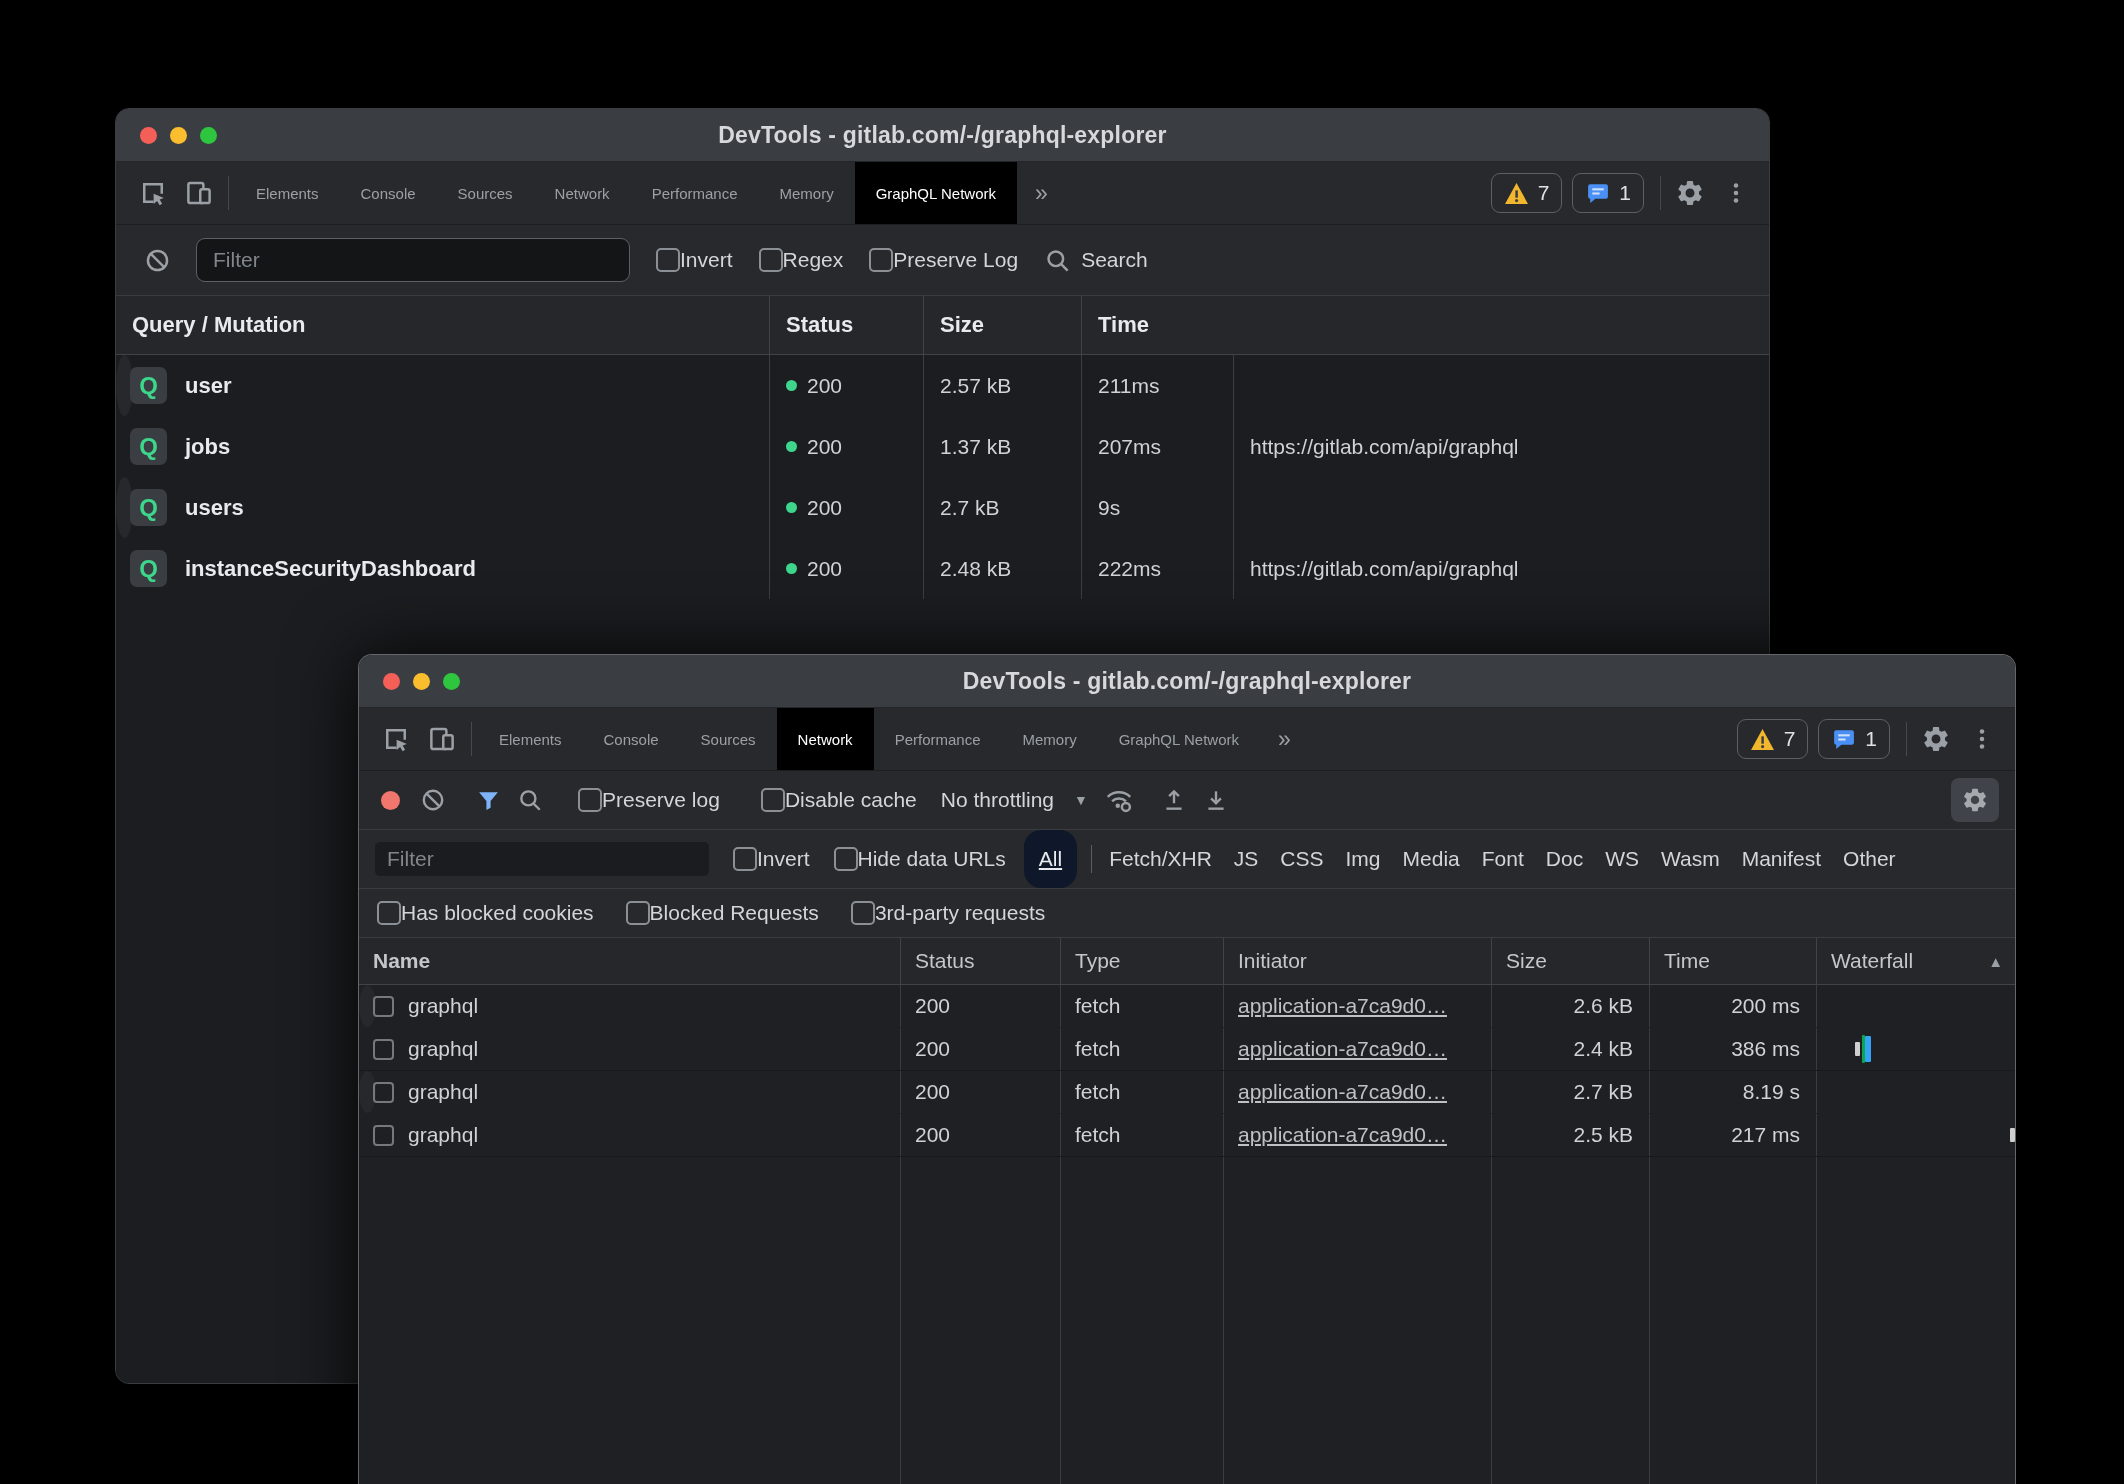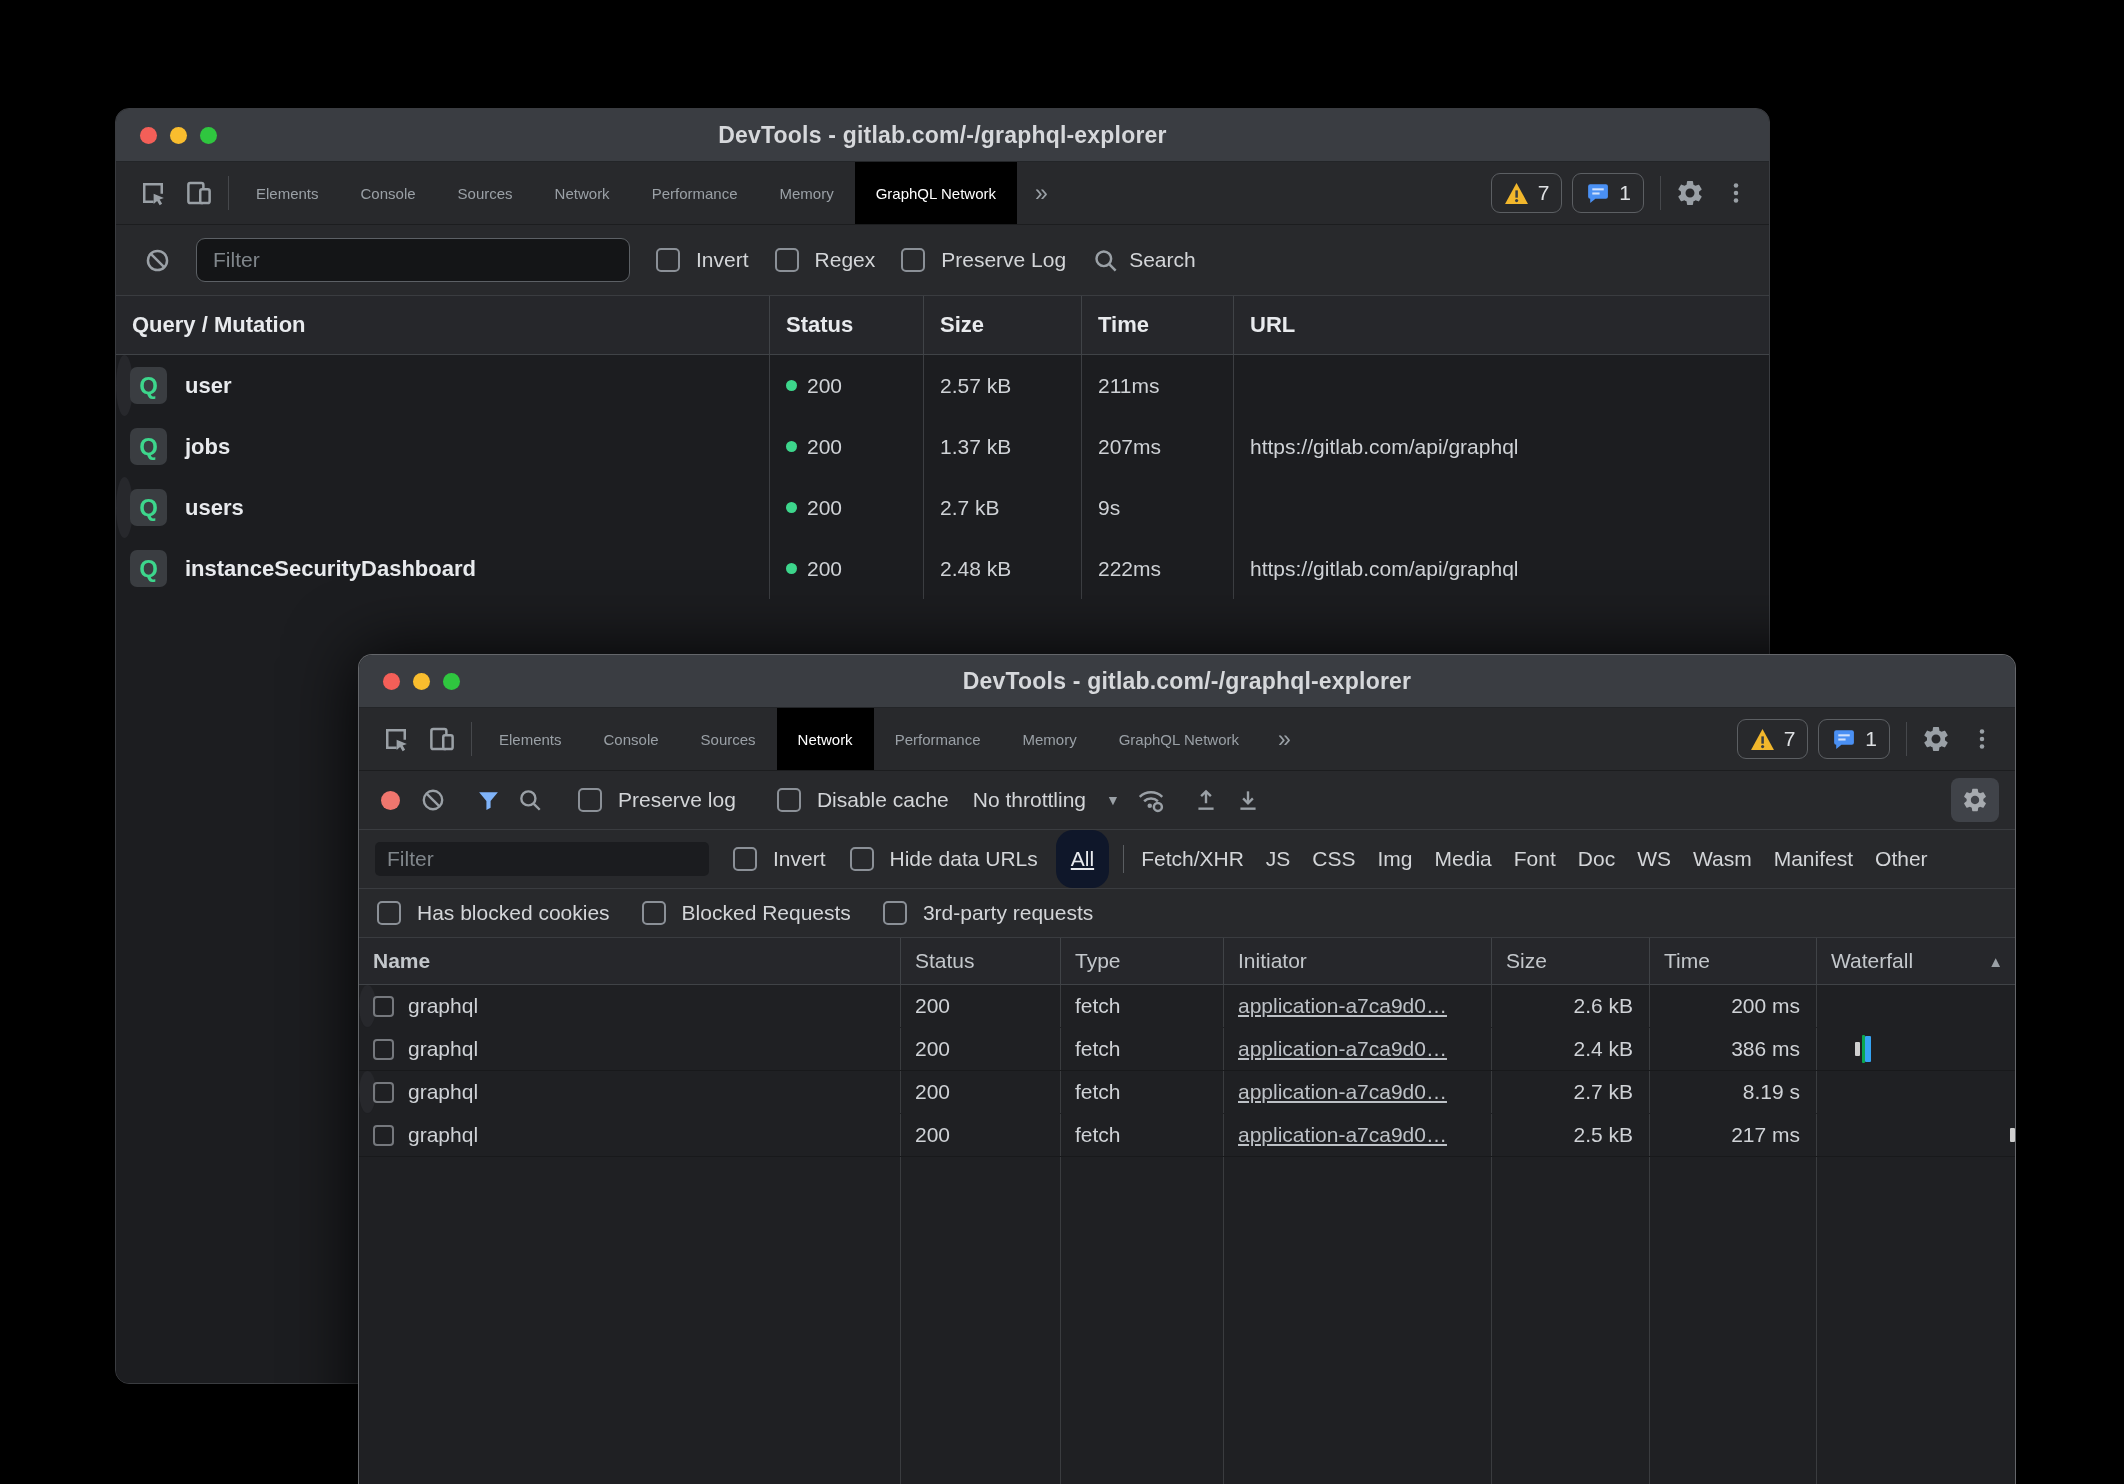--- a/index.html
+++ b/index.html
@@ -35,21 +35,21 @@
   .spacer{flex:1;}
   .badge{display:flex;align-items:center;gap:9px;border:1px solid #5c5f63;border-radius:9px;
     padding:0 12px;height:38px;align-self:center;color:#dfe1e4;font-size:21px;margin-right:10px;}
 
   
   .gql-filterbar{flex:0 0 70px;background:#28292c;display:flex;align-items:center;
     padding:0 18px;border-bottom:1px solid #3a3c40;}
   .gql-filter-input{width:400px;height:42px;background:#141517;border:1px solid #5c6065;
     border-radius:9px;color:#e8eaed;font-size:21px;padding:0 16px;outline:none;margin-left:16px;}
   input::placeholder{color:#80868b;}
-  .cb-group{display:flex;align-items:center;gap:16px;font-size:21px;color:#d3d5d8;margin-left:26px;white-space:nowrap;}
+  .cb-group{display:flex;align-items:center;gap:0;font-size:21px;color:#d3d5d8;margin-left:26px;white-space:nowrap;}
   .cb{width:20px;height:20px;border:2px solid #8b9097;border-radius:5px;flex:0 0 auto;}
   .search-group{display:flex;align-items:center;gap:10px;margin-left:26px;font-size:21px;color:#d3d5d8;}
 
   .gql-table{flex:1;display:flex;flex-direction:column;background:#1c1d20;}
   .gql-grid{display:grid;grid-template-columns:653px 154px 158px 152px 1fr;}
   .gql-header{height:58px;background:#26272b;border-bottom:1px solid #404347;}
   .gql-header .hcell{display:flex;align-items:center;font-weight:bold;font-size:22px;color:#e8eaed;
     padding-left:16px;border-left:1px solid #404347;}
   .gql-header .hcell:first-child{border-left:none;}
   .gql-row{height:61px;}
@@ -219,21 +219,20 @@
         <span>Search</span>
       </span>
     </div>
 
     <div class="gql-table">
       <div class="gql-grid gql-header">
         <div class="hcell">Query / Mutation</div>
         <div class="hcell">Status</div>
         <div class="hcell">Size</div>
         <div class="hcell">Time</div>
-        <div class="hcell">URL</div>
       </div>
 
       <div class="gql-grid gql-row light">
         <div class="cell">
           <span class="qbadge">Q</span>
           <span class="qname">user</span>
         </div>
         <div class="cell">
             <span class="dot"></span>
             <span>200</span>

